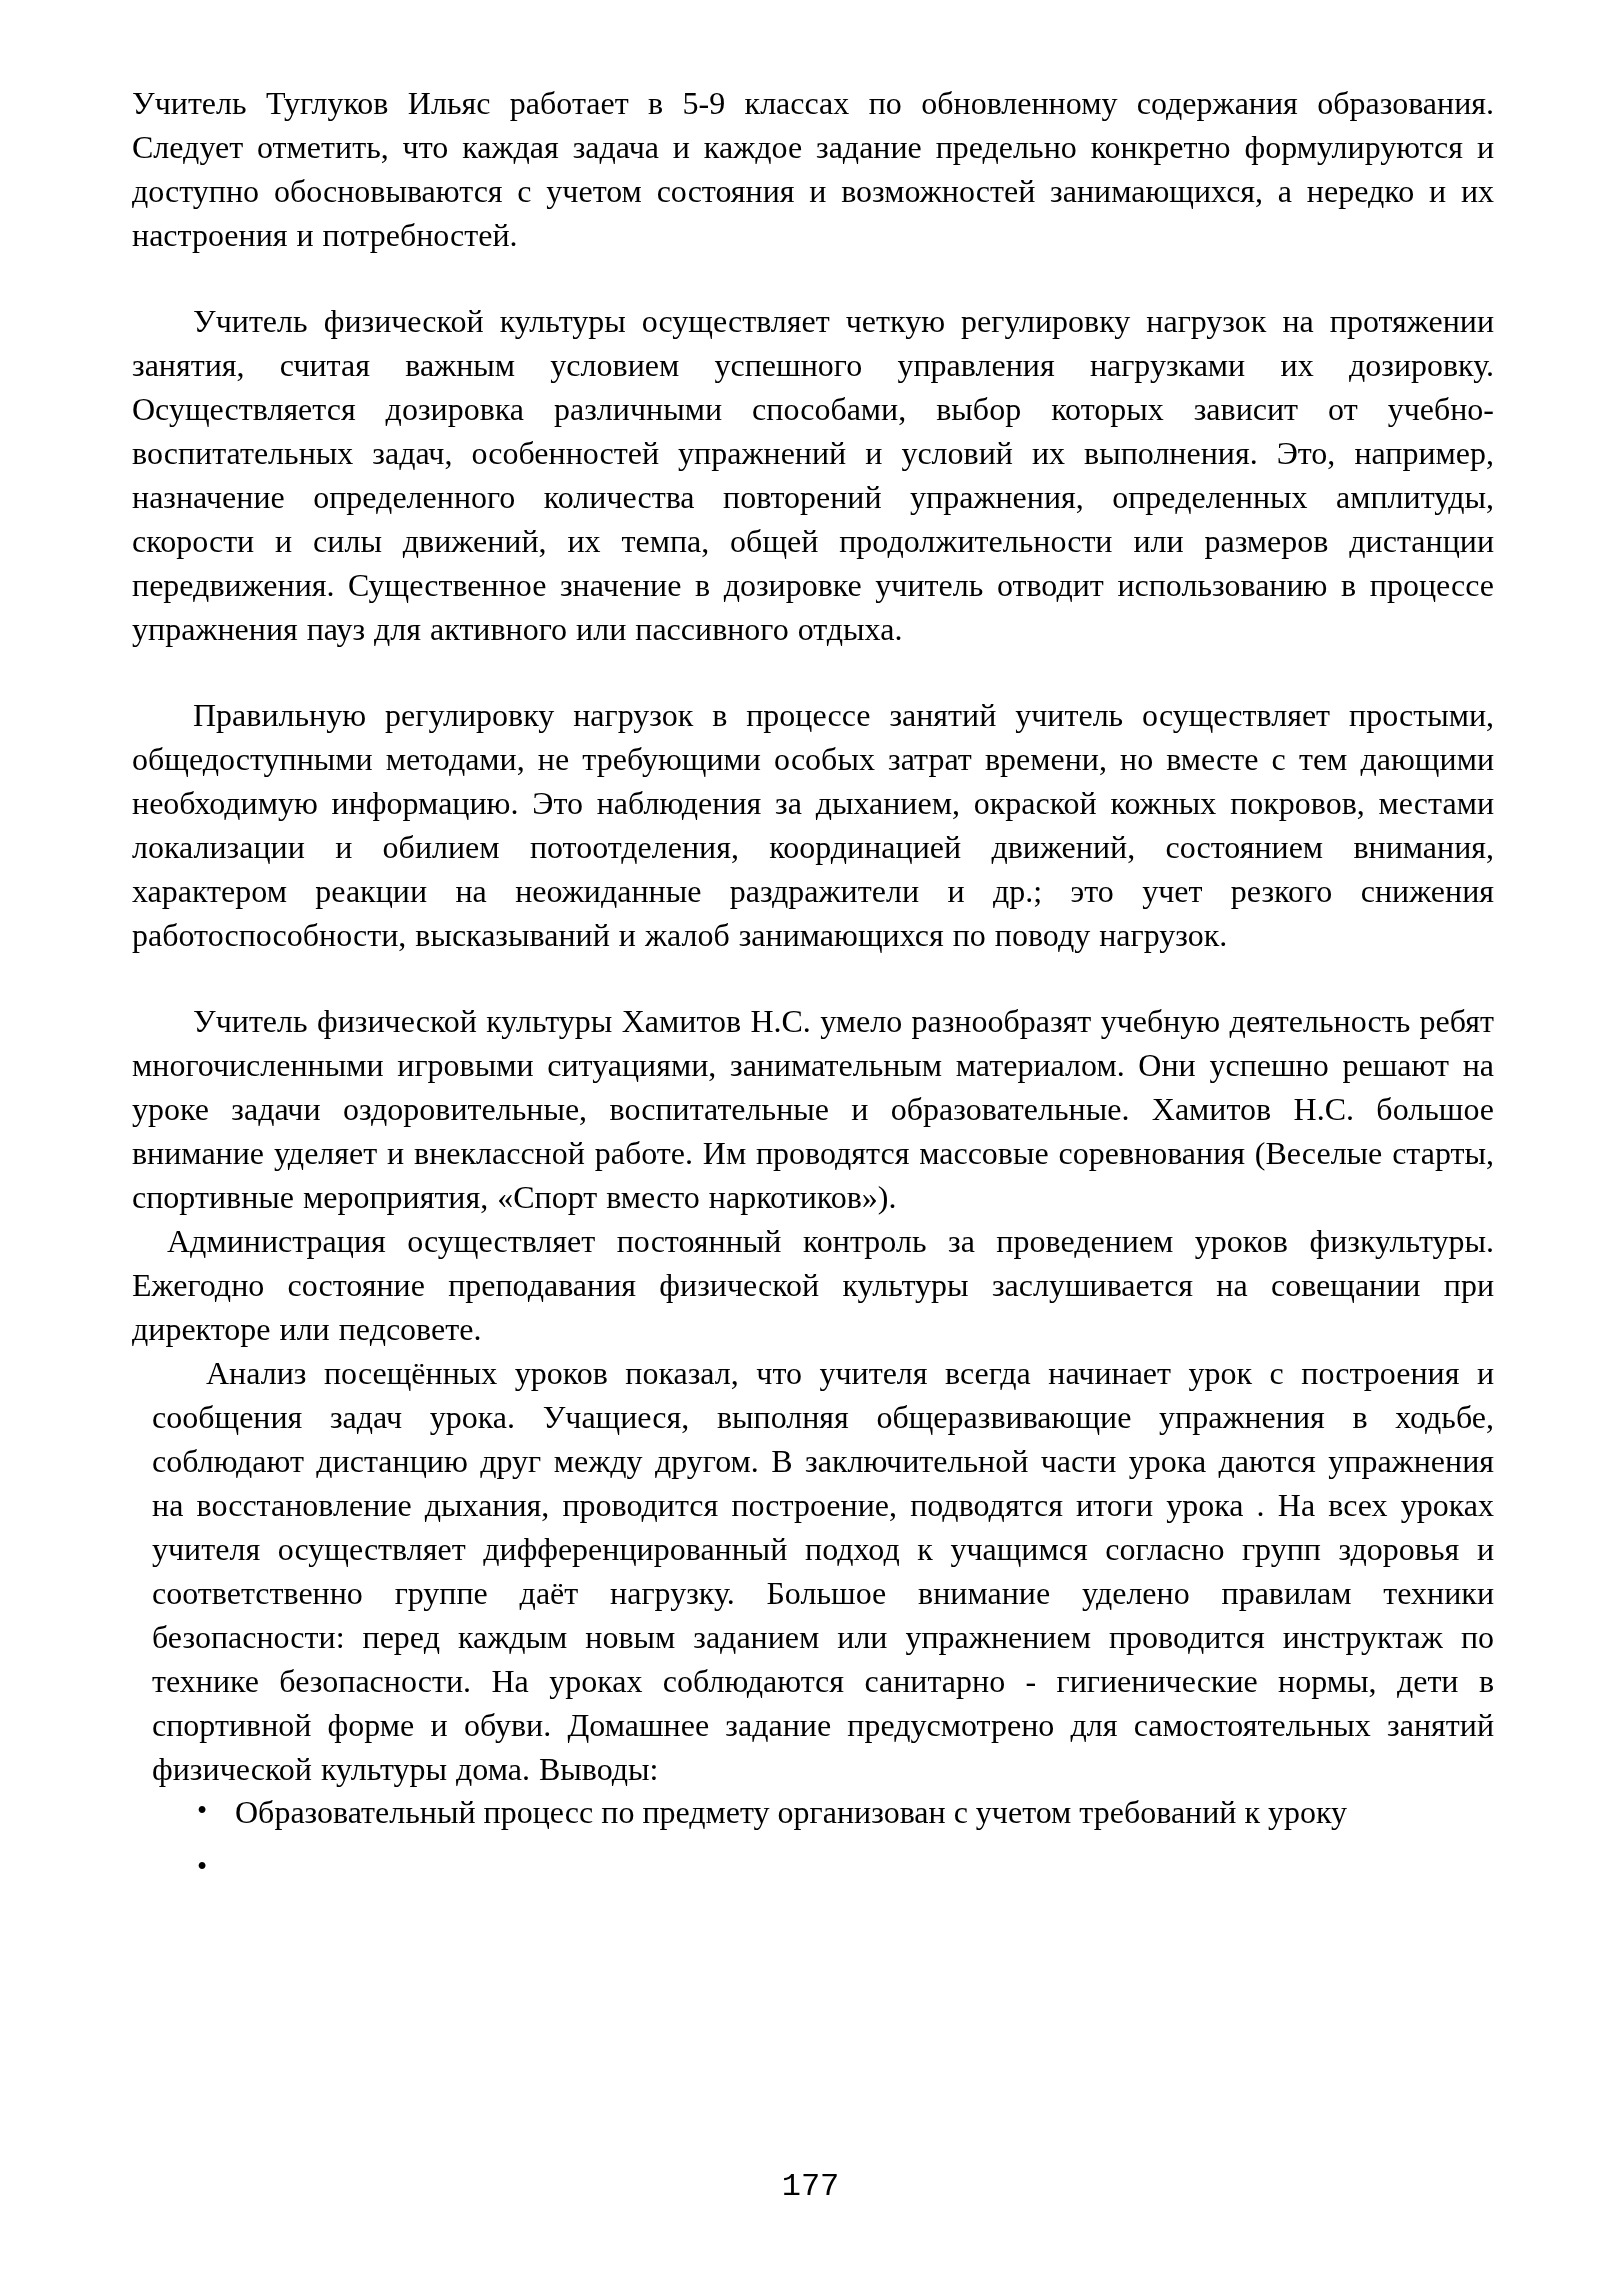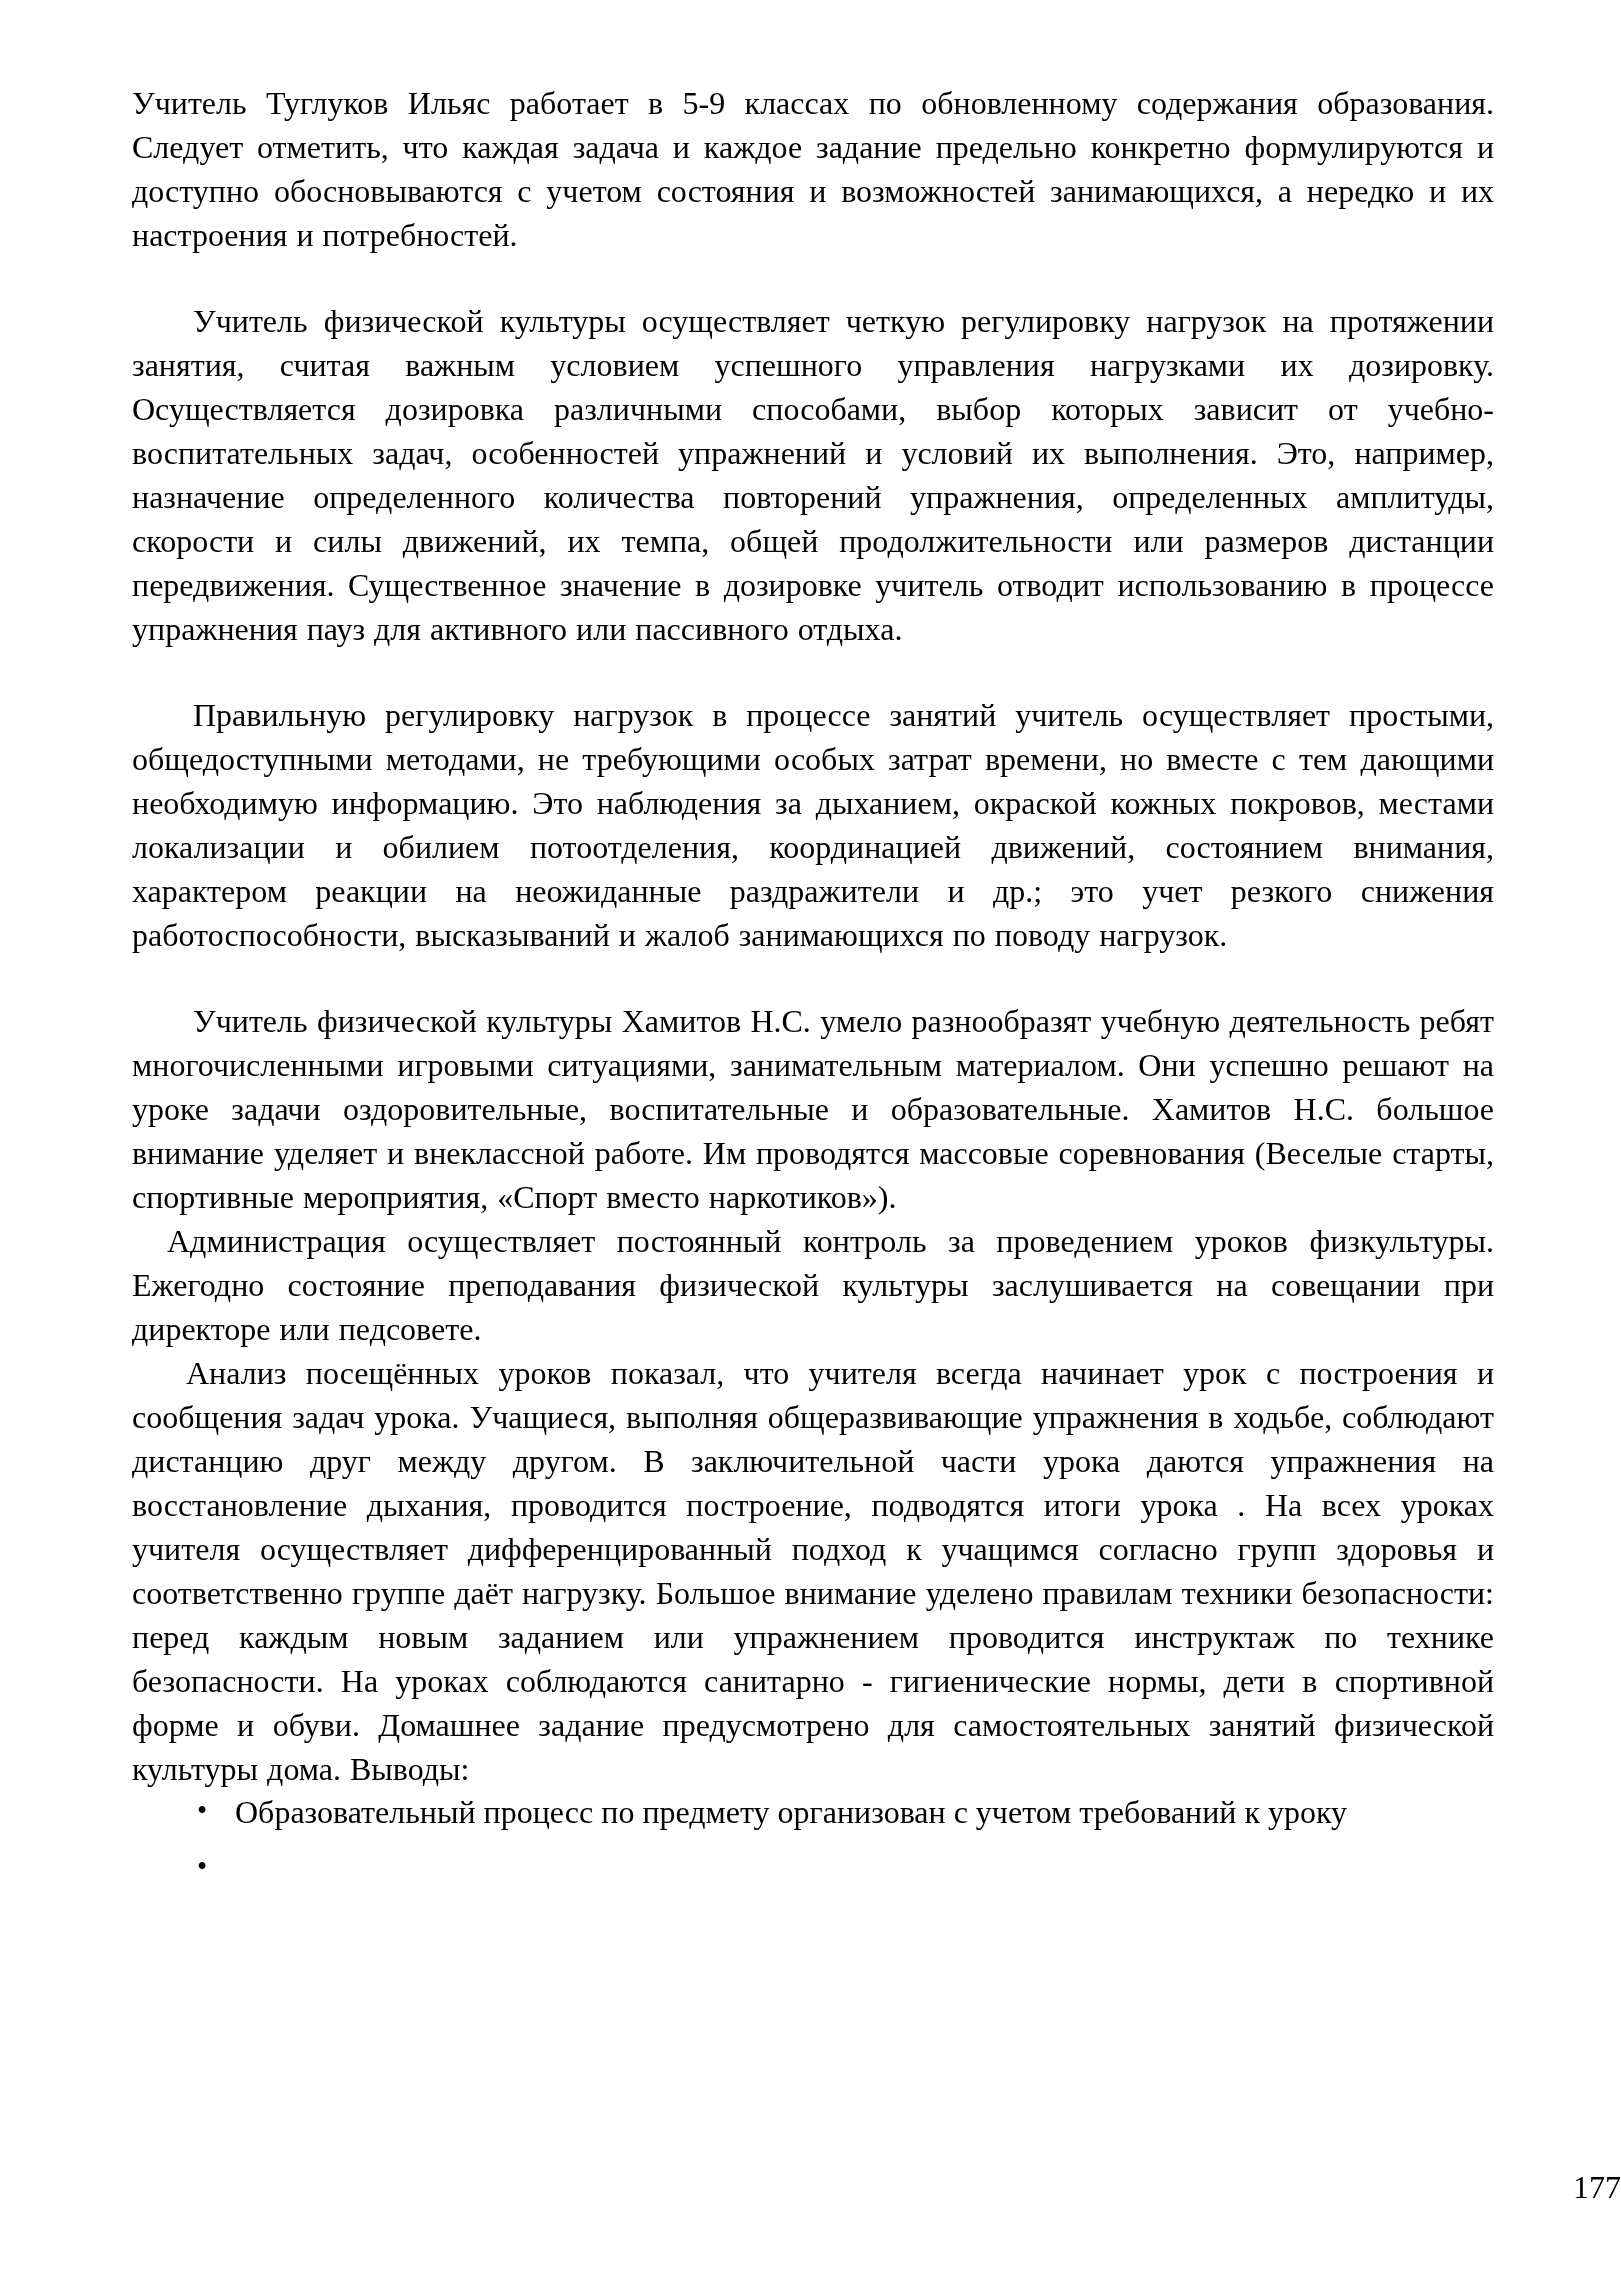--- a/index.html
+++ b/index.html
@@ -24,21 +24,21 @@
   }
   .para {
     margin: 0;
     font-size: 32px;
     line-height: 44px;
     text-align: justify;
     word-spacing: 1px;
   }
   .para.spaced { margin-bottom: 42px; }
   .para.indent-lg { text-indent: 61px; }
-  .para.indent-md { text-indent: 54px; }
+  .para.indent-md { text-indent: 54px; margin-left: 20px; }
   .para.indent-sm { text-indent: 35px; }
   ul.bullets {
     margin: 0;
     padding: 0;
     list-style: none;
     font-size: 32px;
     line-height: 42px;
   }
   ul.bullets li {
     position: relative;
@@ -51,23 +51,24 @@
     position: absolute;
     left: 65px;
     top: -2px;
     font-size: 29px;
   }
   .page-number {
     position: absolute;
     top: 2166px;
     left: 0;
     width: 100%;
-    text-align: right;
+    text-align: center;
     font-size: 32px;
     line-height: 42px;
+    font-family: Liberation Mono, monospace;
   }
 </style>
 </head>
 <body>
 
 <div class="page">
   <div class="content">
     <p class="para spaced">Учитель Туглуков Ильяс работает в 5-9 классах по обновленному содержания образования.  Следует отметить, что каждая задача и каждое задание  предельно конкретно формулируются и доступно обосновываются с учетом состояния и возможностей занимающихся, а нередко и их настроения и потребностей.</p>
     <p class="para spaced indent-lg">Учитель физической культуры  осуществляет четкую регулировку нагрузок на протяжении занятия, считая важным условием успешного управления нагрузками  их дозировку. Осуществляется дозировка различными способами, выбор которых зависит от учебно-воспитательных задач, особенностей упражнений и условий их выполнения. Это, например, назначение определенного количества повторений упражнения, определенных амплитуды, скорости и силы движений, их темпа, общей продолжительности или размеров дистанции передвижения. Существенное значение в дозировке учитель отводит использованию в процессе упражнения пауз для активного или пассивного отдыха.</p>
     <p class="para spaced indent-lg">Правильную регулировку нагрузок в процессе занятий учитель осуществляет простыми, общедоступными методами, не требующими особых затрат времени, но вместе с тем дающими необходимую информацию. Это наблюдения за дыханием, окраской кожных покровов, местами локализации и обилием потоотделения, координацией движений, состоянием внимания, характером реакции на неожиданные раздражители и др.; это учет резкого снижения работоспособности, высказываний и жалоб занимающихся по поводу нагрузок.</p>

